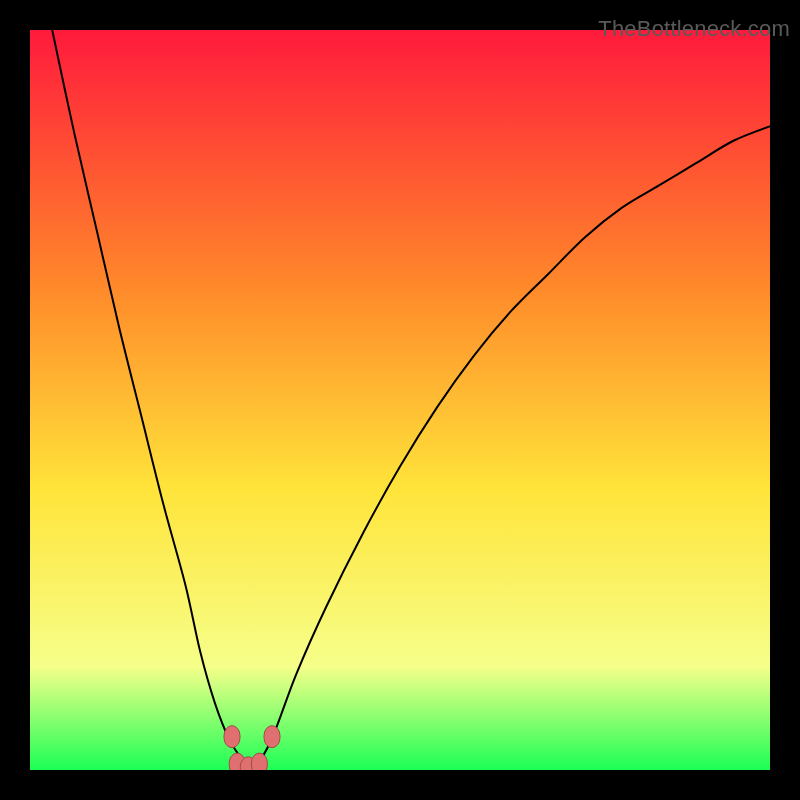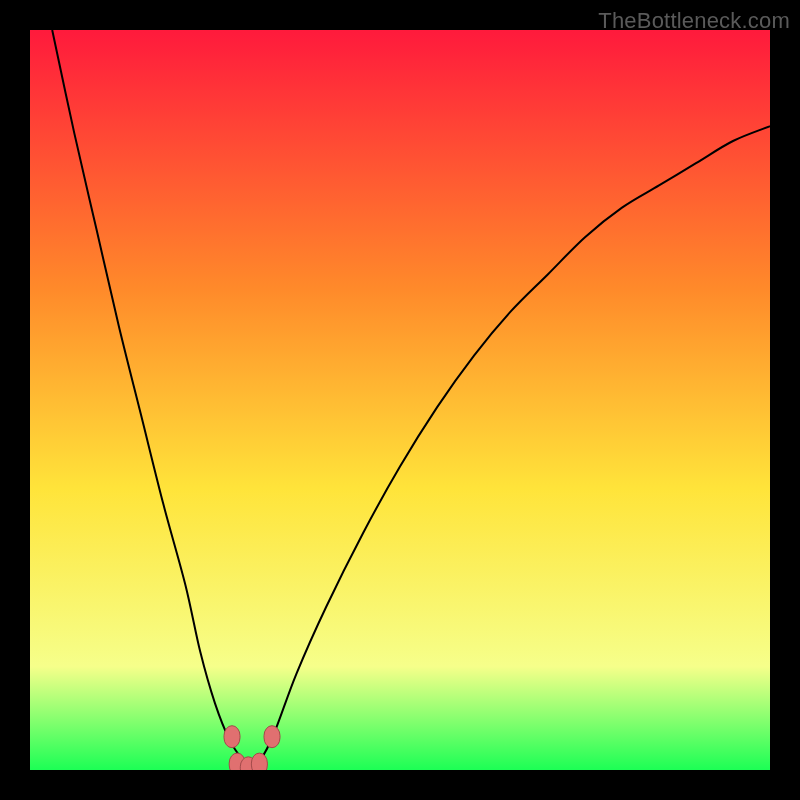--- a/index.html
+++ b/index.html
@@ -12,21 +12,21 @@
     font-family: Arial, Helvetica, sans-serif;
   }
   .outer {
     position: relative;
     width: 800px;
     height: 800px;
     background: #000;
   }
   .watermark {
     position: absolute;
-    top: 8px;
+    top: 16px;
     right: 10px;
     color: #5a5a5a;
     font-size: 22px;
     font-weight: 400;
     letter-spacing: 0.2px;
     z-index: 10;
     user-select: none;
   }
   .plot-frame {
     position: absolute;

